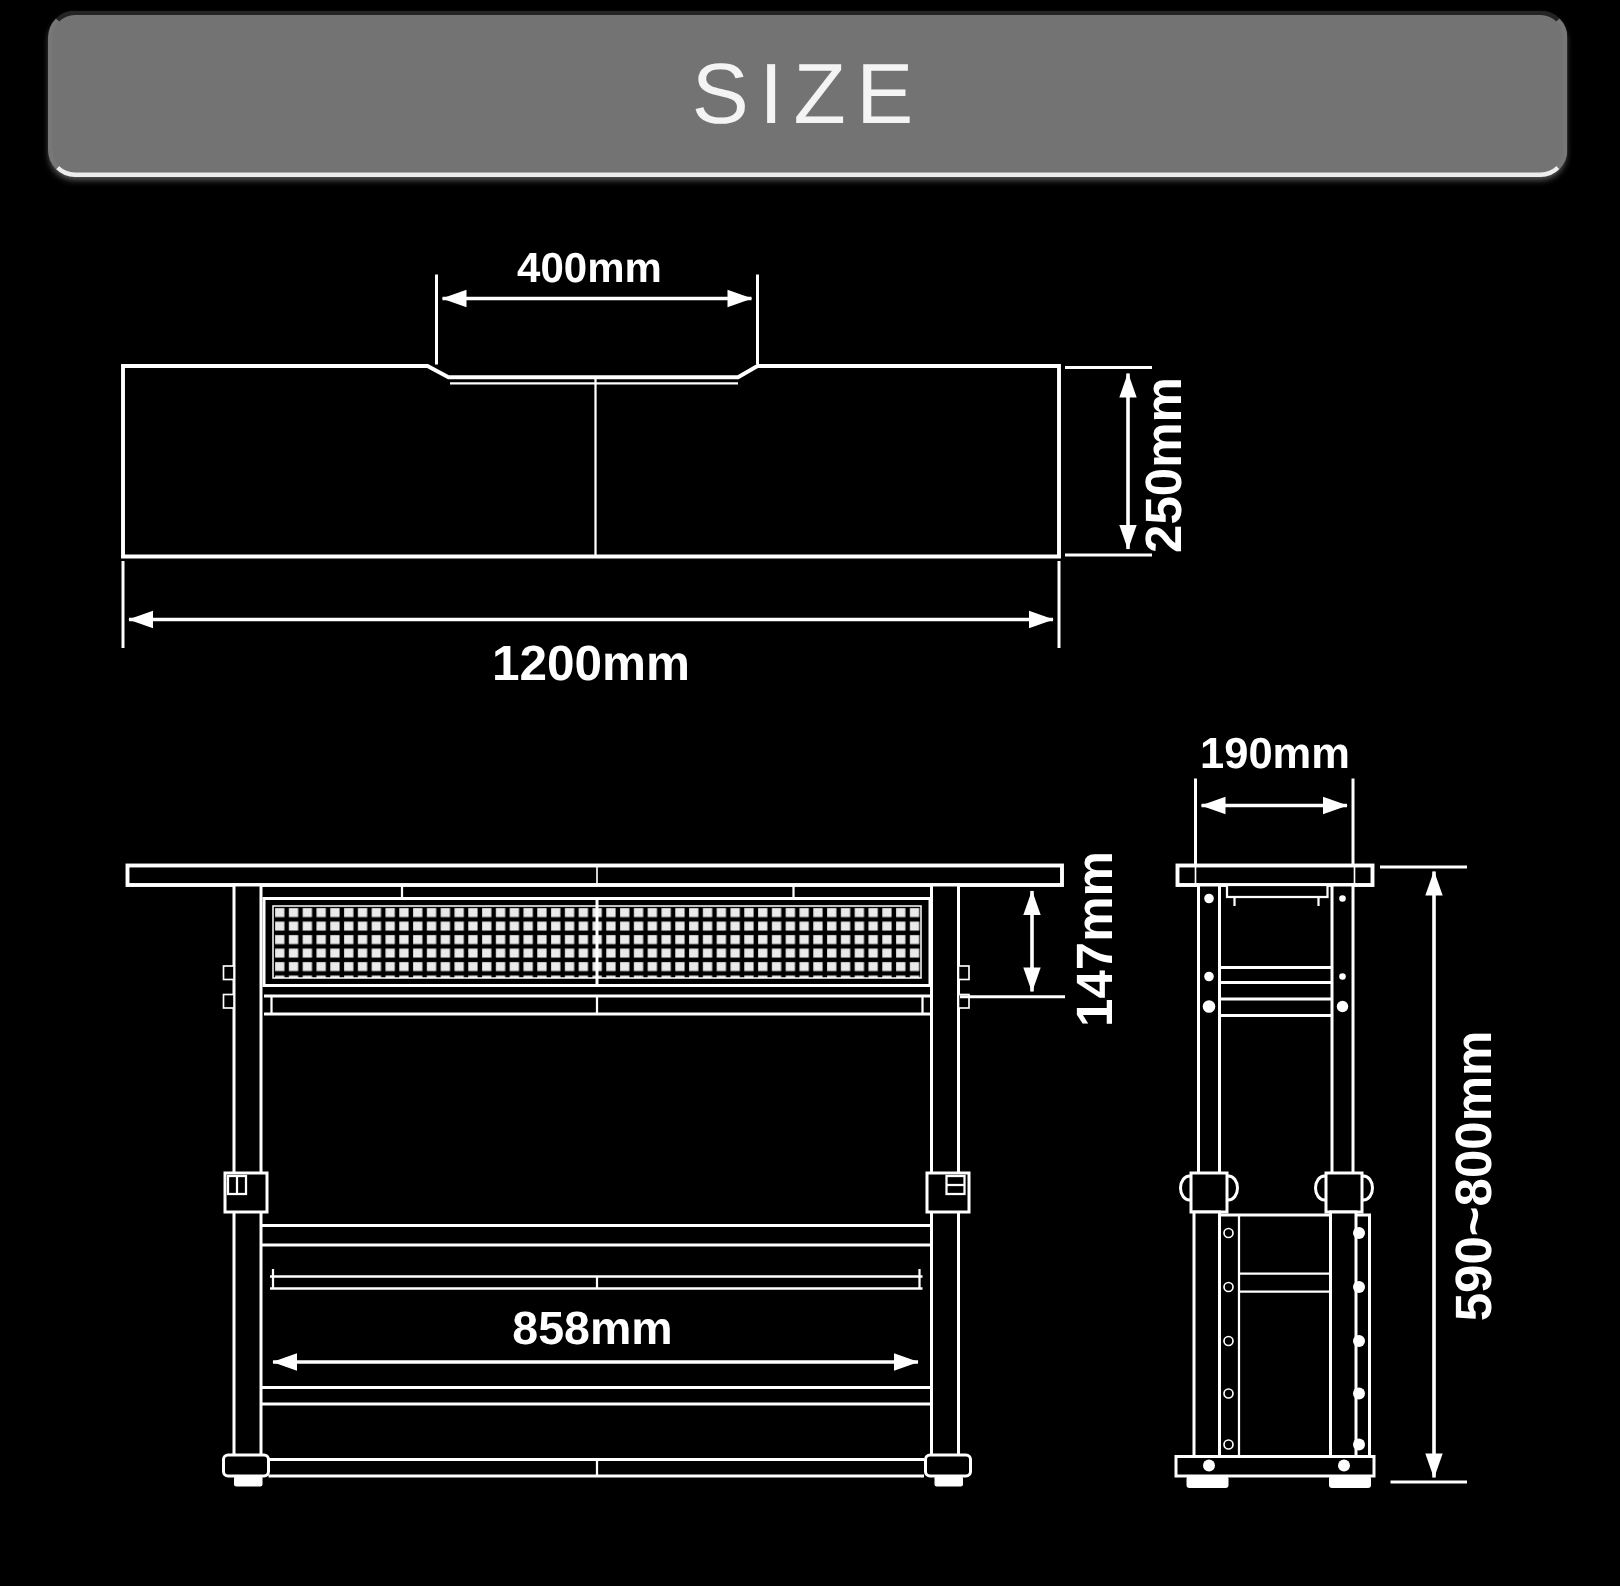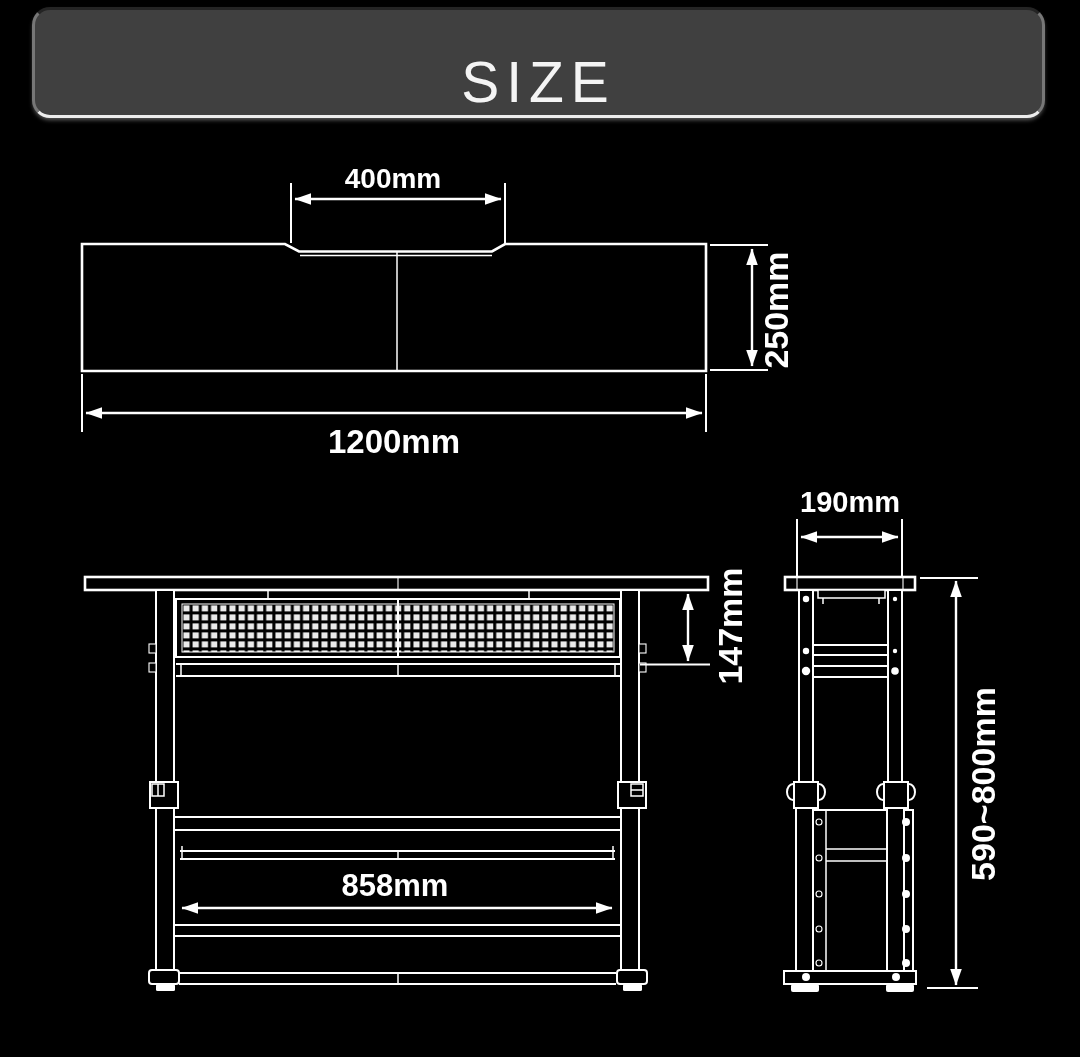--- a/index.html
+++ b/index.html
@@ -1,22 +1,22 @@
 <!DOCTYPE html>
 <html><head>
 <meta charset="utf-8">
 <style>
   html,body{margin:0;padding:0;background:#000;}
   body{width:1080px;height:1057px;position:relative;overflow:hidden;
        font-family:"Liberation Sans",sans-serif;}
   .title-box{position:absolute;left:32px;top:7px;width:1013px;height:111px;
-       box-sizing:border-box;background:#404040;
+       box-sizing:border-box;background:#737373;
        border:3px solid #777;border-top-color:#242424;border-bottom-color:#ededed;
        border-radius:18px;box-shadow:0 3px 4px -1px rgba(170,170,170,.55);
-       display:flex;align-items:flex-end;justify-content:center;}
+       display:flex;align-items:center;justify-content:center;}
   .title-text{font-size:57px;letter-spacing:7px;color:#f4f4f4;font-weight:400;}
   svg.diagram{position:absolute;left:0;top:0;}
   .s25{stroke:#fff;stroke-width:2.6;fill:none}
   .s2{stroke:#fff;stroke-width:2;fill:none}
   .s18{stroke:#fff;stroke-width:1.8;fill:none}
   .s15{stroke:#fff;stroke-width:1.5;fill:none}
   .s1{stroke:#fff;stroke-width:1.1;fill:none}
   .fb{fill:#000}
   .dim{stroke:#fff;stroke-width:2.4;fill:none;
        marker-start:url(#ah);marker-end:url(#ah)}

